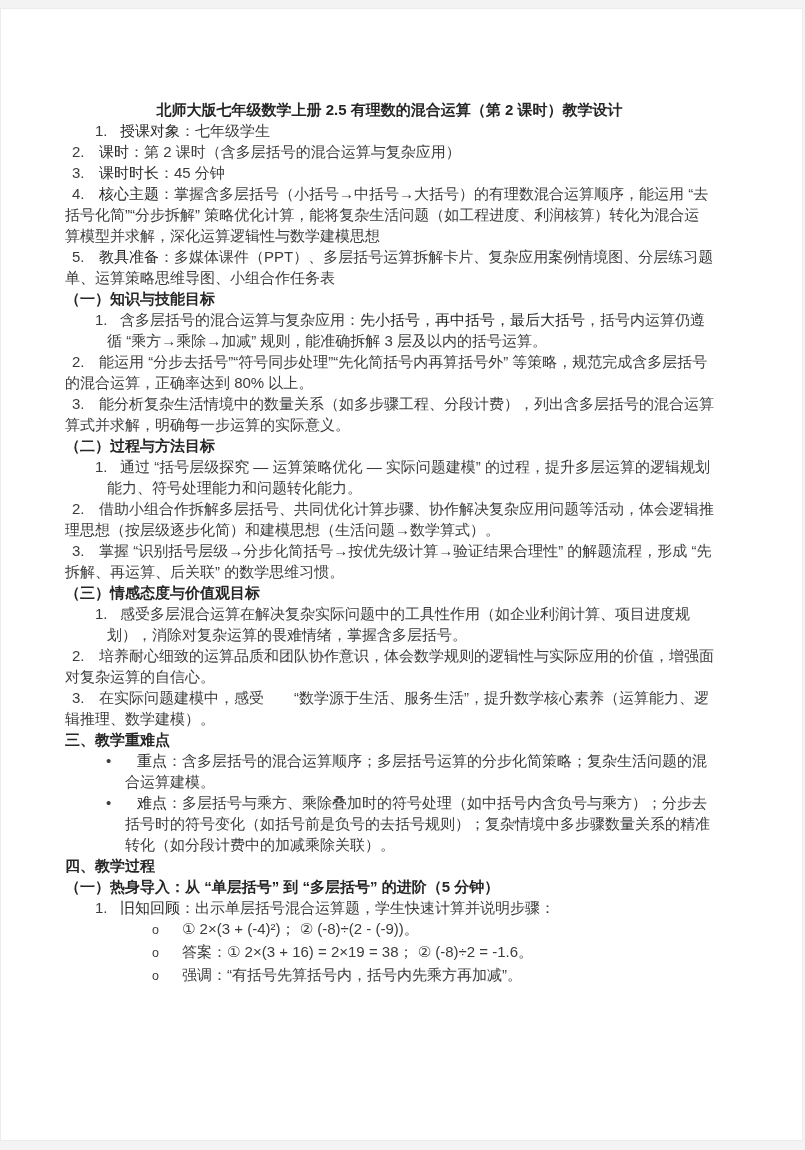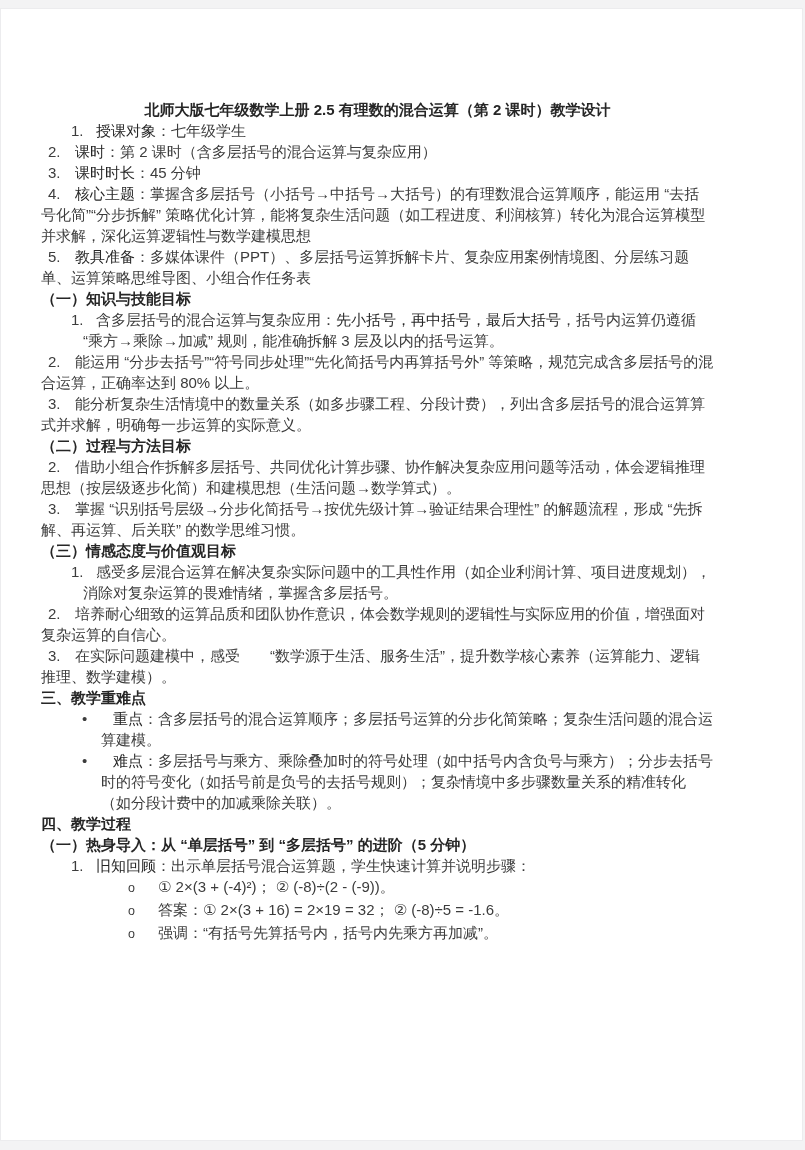--- a/index.html
+++ b/index.html
@@ -6,21 +6,21 @@
   body{
     width:805px;height:1150px;position:relative;overflow:hidden;
     background:#f3f3f4;
     font-family:"Liberation Sans","DejaVu Sans",sans-serif;
   }
   .page{
     position:absolute;top:8px;left:0;width:803px;height:1133px;
     background:#ffffff;border:1px solid #ececee;box-sizing:border-box;
   }
   .content{
-    padding:90px 88px 0 40px;
+    padding:90px 88px 0 64px;
     font-size:15px;line-height:21px;color:#3c3c3c;
   }
   .doc-title{font-weight:bold;color:#262626;text-align:center;}
   .h1,.h2{font-weight:bold;color:#262626;}
   .b{font-weight:normal;color:#262626;}
   .li-outer{text-indent:7px;}
   .li-outer>.marker{display:inline-block;width:27px;text-indent:0;}
   .li-inner{padding-left:42px;text-indent:-12px;}
   .li-inner>.marker{display:inline-block;width:25px;text-indent:0;}
   .li-bullet{padding-left:60px;text-indent:-19px;}
@@ -50,20 +50,21 @@
     <div class="h2">（一）知识与技能目标</div>
 
     <div class="li-inner"><span class="marker">1.</span><span>含多层括号的混合运算与复杂应用：</span><span class="b">先小括号，再中括号，最后大括号</span><span>，括号内运算仍遵循 “乘方→乘除→加减” 规则，能准确拆解 3 层及以内的括号运算。</span></div>
 
     <div class="li-outer"><span class="marker">2.</span><span>能运用 “分步去括号”“符号同步处理”“先化简括号内再算括号外” 等策略，规范完成含多层括号的混合运算，正确率达到 80% 以上。</span></div>
 
     <div class="li-outer"><span class="marker">3.</span><span>能分析复杂生活情境中的数量关系（如多步骤工程、分段计费），列出含多层括号的混合运算算式并求解，明确每一步运算的实际意义。</span></div>
 
     <div class="h2">（二）过程与方法目标</div>
 
+    <div class="li-inner"><span class="marker">1.</span><span>通过 “括号层级探究 — 运算策略优化 — 实际问题建模” 的过程，提升多层运算的逻辑规划能力、符号处理能力和问题转化能力。</span></div>
 
     <div class="li-outer"><span class="marker">2.</span><span>借助小组合作拆解多层括号、共同优化计算步骤、协作解决复杂应用问题等活动，体会逻辑推理思想（按层级逐步化简）和建模思想（生活问题→数学算式）。</span></div>
 
     <div class="li-outer"><span class="marker">3.</span><span>掌握 “识别括号层级→分步化简括号→按优先级计算→验证结果合理性” 的解题流程，形成 “先拆解、再运算、后关联” 的数学思维习惯。</span></div>
 
     <div class="h2">（三）情感态度与价值观目标</div>
 
     <div class="li-inner"><span class="marker">1.</span><span>感受多层混合运算在解决复杂实际问题中的工具性作用（如企业利润计算、项目进度规划），消除对复杂运算的畏难情绪，掌握含多层括号。</span></div>
 
     <div class="li-outer"><span class="marker">2.</span><span>培养耐心细致的运算品质和团队协作意识，体会数学规则的逻辑性与实际应用的价值，增强面对复杂运算的自信心。</span></div>
@@ -76,18 +77,18 @@
 
     <div class="li-bullet"><span class="marker">•</span><span class="b">难点</span><span>：多层括号与乘方、乘除叠加时的符号处理（如中括号内含负号与乘方）；分步去括号时的符号变化（如括号前是负号的去括号规则）；复杂情境中多步骤数量关系的精准转化（如分段计费中的加减乘除关联）。</span></div>
 
     <div class="h1">四、教学过程</div>
     <div class="h2">（一）热身导入：从 “单层括号” 到 “多层括号” 的进阶（5 分钟）</div>
 
     <div class="li-inner"><span class="marker">1.</span><span class="b">旧知回顾</span><span>：出示单层括号混合运算题，学生快速计算并说明步骤：</span></div>
 
     <div class="li-sub"><span class="marker">o</span><span>① 2×(3 + (-4)²)； ② (-8)÷(2 - (-9))。</span></div>
 
-    <div class="li-sub"><span class="marker">o</span><span>答案：① 2×(3 + 16) = 2×19 = 32； ② (-8)÷5 = -1.6。</span></div>
+    <div class="li-sub"><span class="marker">o</span><span>答案：① 2×(3 + 16) = 2×19 = 38； ② (-8)÷2 = -1.6。</span></div>
 
     <div class="li-sub"><span class="marker">o</span><span>强调：“有括号先算括号内，括号内先乘方再加减”。</span></div>
 
   </div>
 </div>
 
 </body></html>

